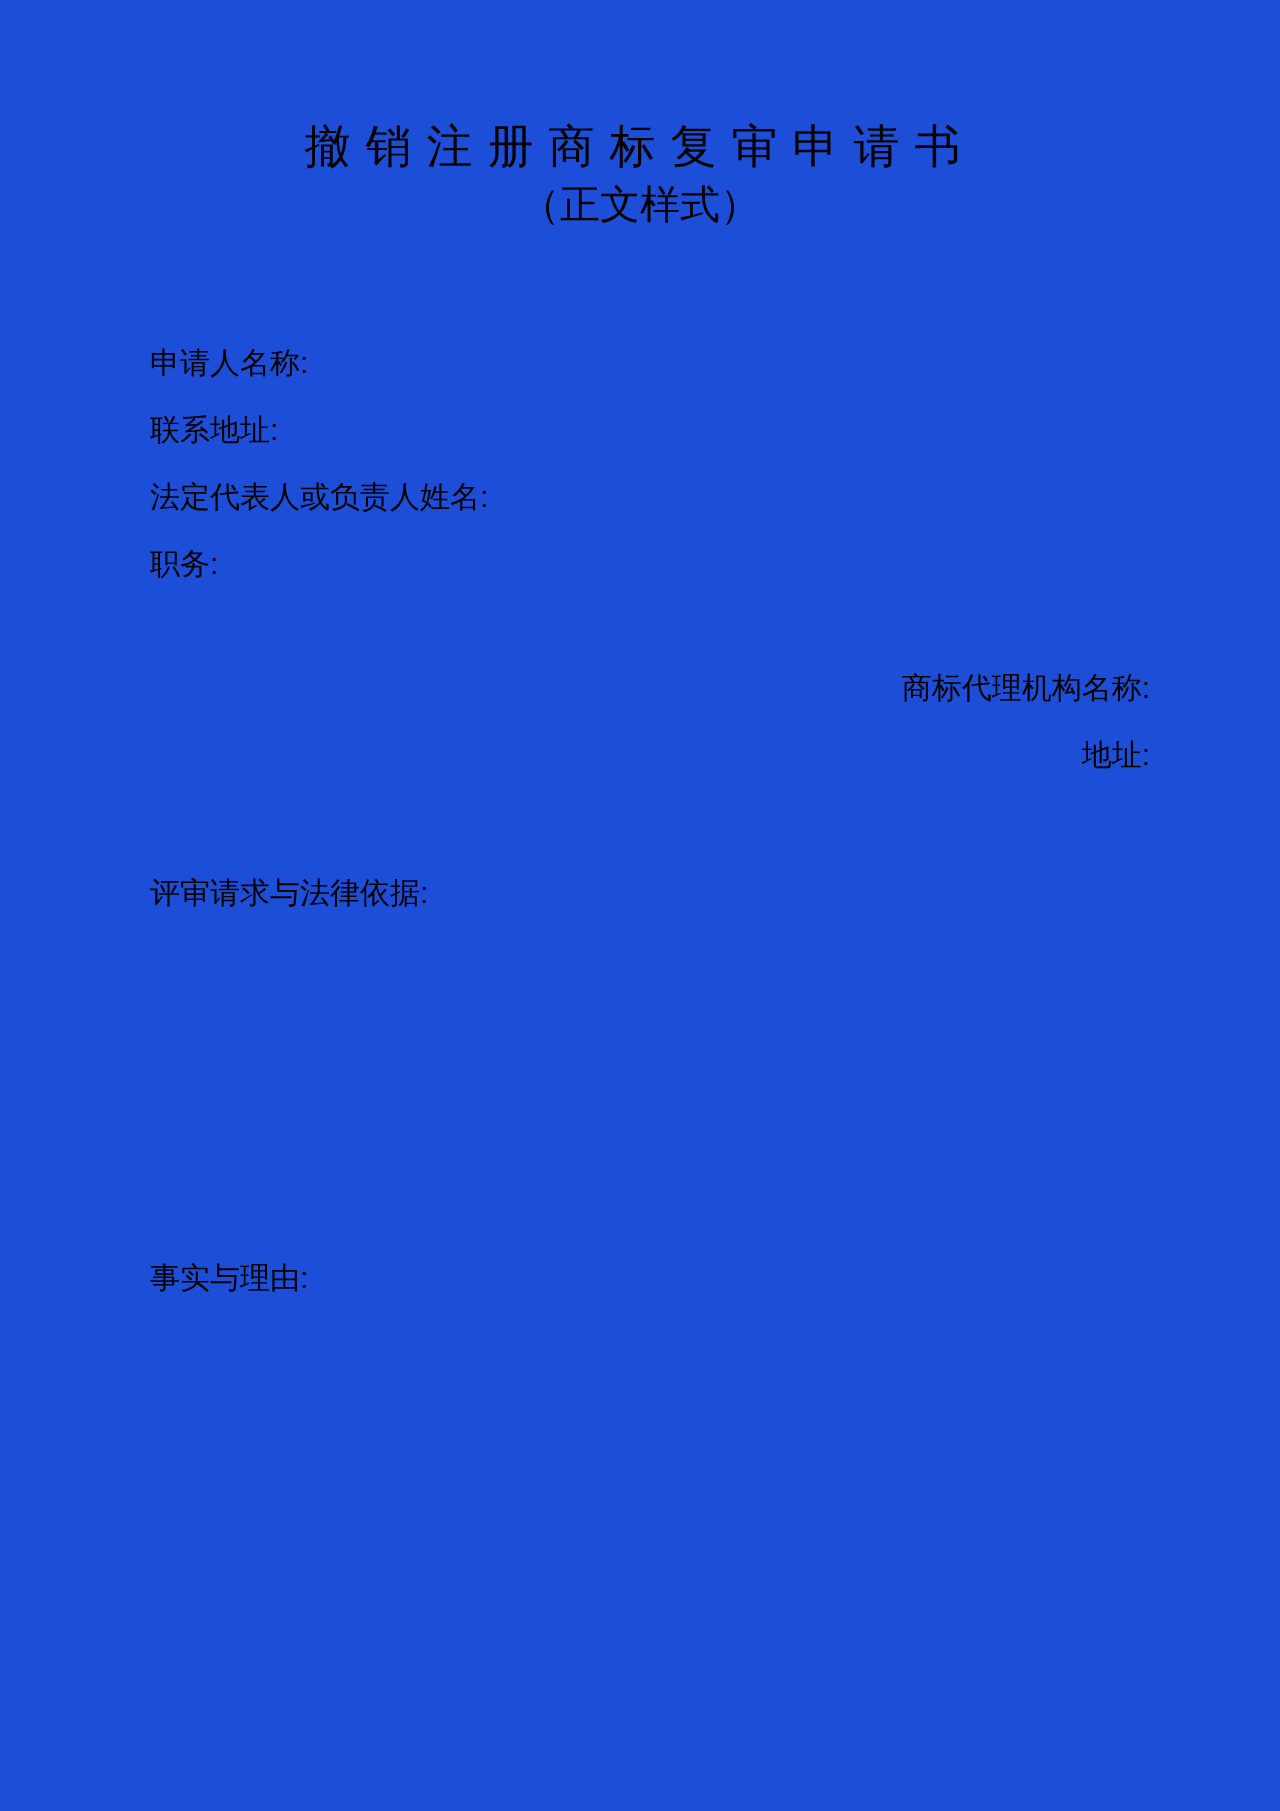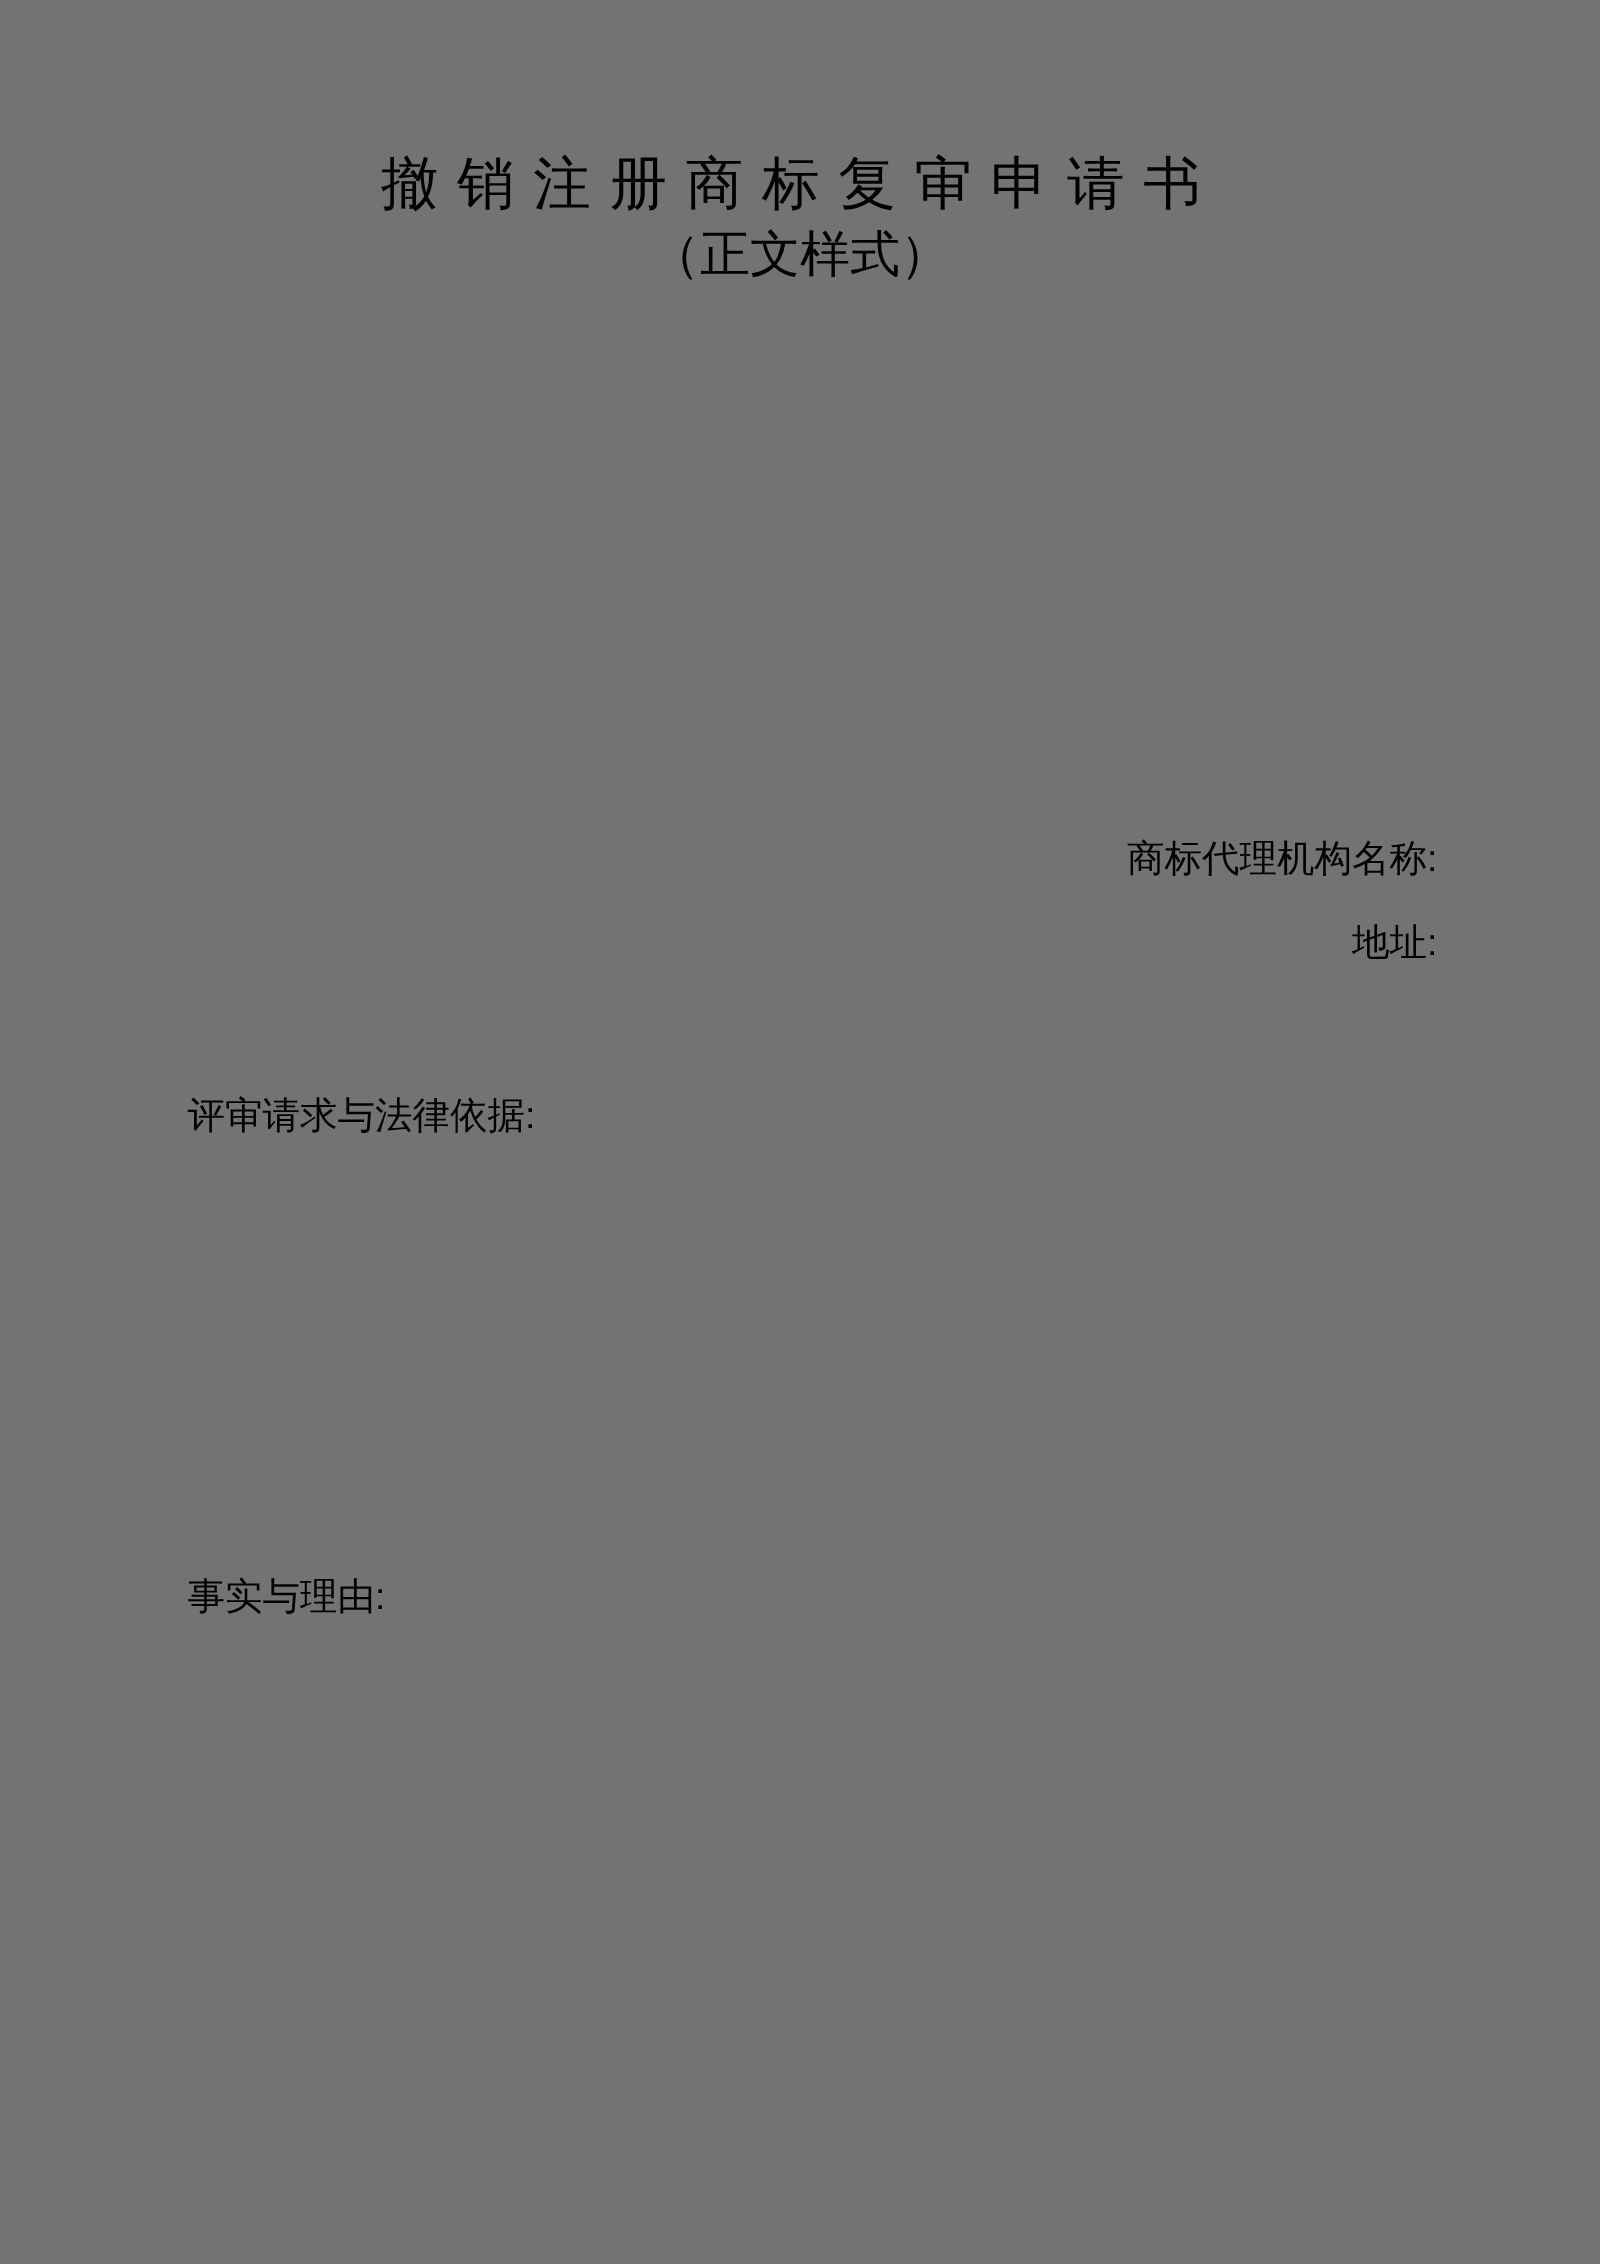--- a/index.html
+++ b/index.html
@@ -4,21 +4,21 @@
 <style>
   html, body {
     margin: 0;
     padding: 0;
     background: #ffffff;
   }
   .page {
     position: relative;
     width: 1280px;
     height: 1811px;
-    background: #737373;
+    background: #1d4ed8;
     color: #000000;
     overflow: hidden;
   }
   .doc-title {
     position: absolute;
     top: 116px;
     left: 0;
     width: 100%;
     text-align: center;
     font-family: "Liberation Serif", "DejaVu Serif", serif;
@@ -62,20 +62,26 @@
 </style>
 </head>
 <body>
 
 <div class="page">
 
   <div class="doc-title">撤销注册商标复审申请书</div>
 
   <div class="doc-subtitle">（正文样式）</div>
 
+  <div class="body-block block-applicant">
+    <span class="field-line">申请人名称:</span>
+    <span class="field-line">联系地址:</span>
+    <span class="field-line">法定代表人或负责人姓名:</span>
+    <span class="field-line">职务:</span>
+  </div>
 
   <div class="body-block block-agency">
     <span class="field-line">商标代理机构名称:</span>
     <span class="field-line">地址:</span>
   </div>
 
   <div class="body-block block-facts">
     <span class="field-line">事实与理由:</span>
   </div>
 

